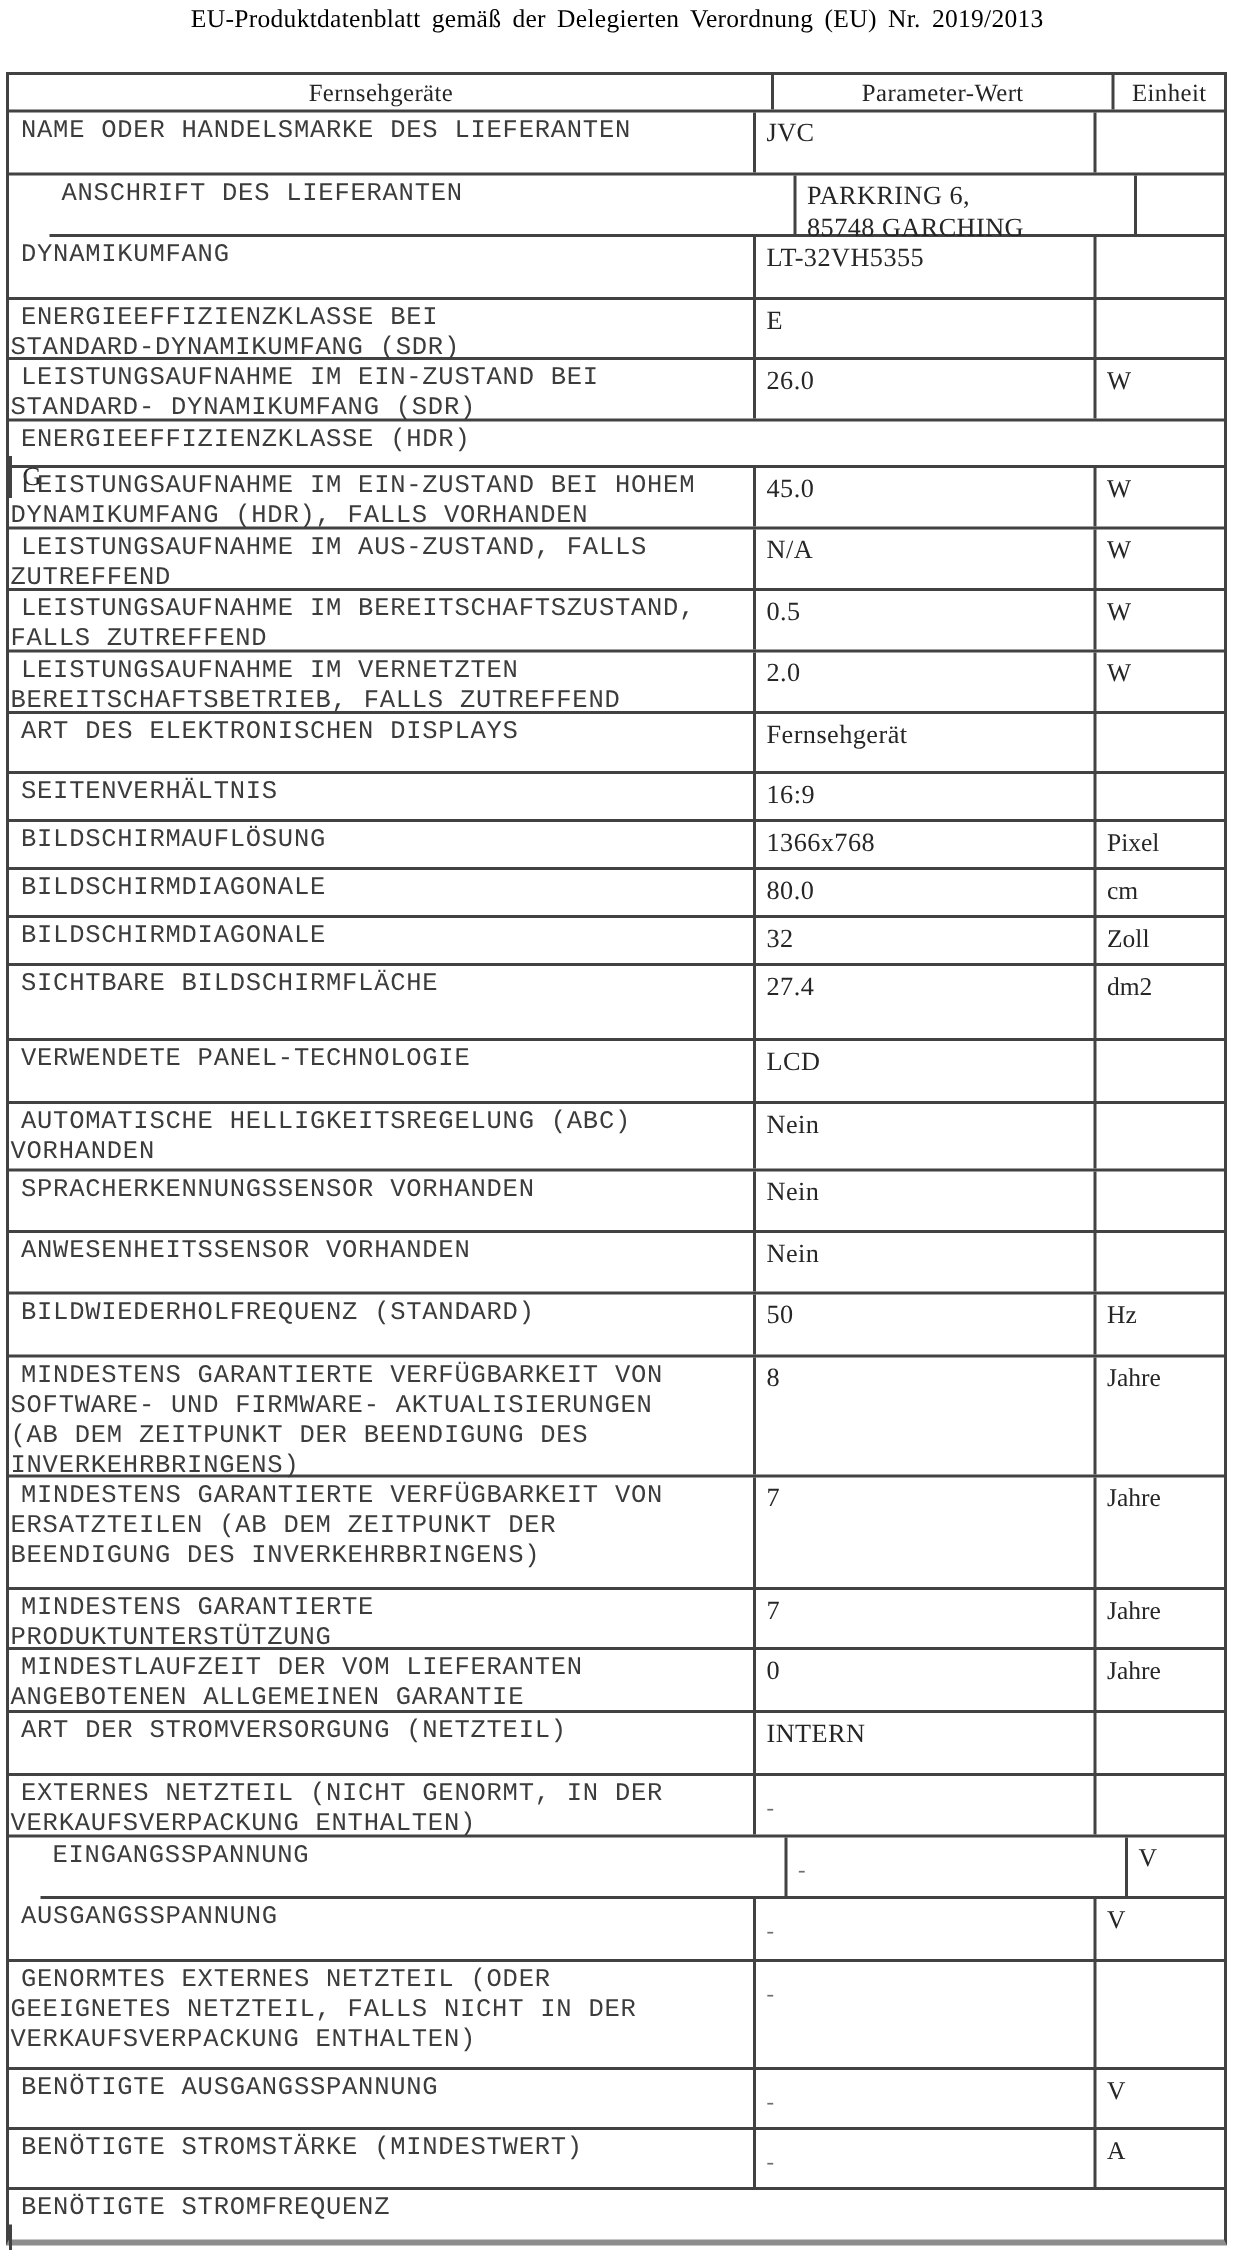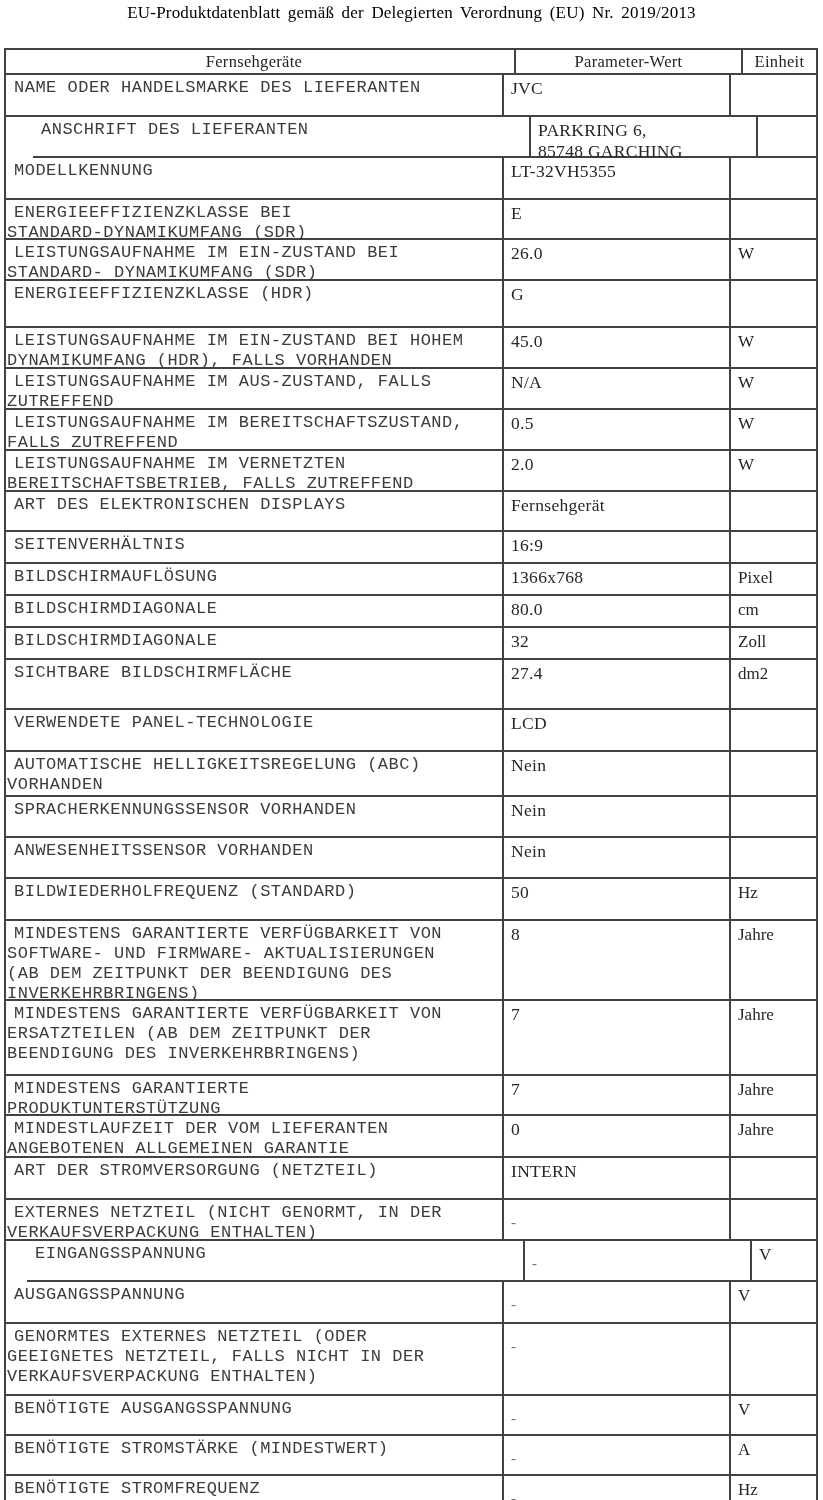--- a/index.html
+++ b/index.html
@@ -62,35 +62,35 @@
         <div class="cell c-label">NAME ODER HANDELSMARKE DES LIEFERANTEN</div>
         <div class="cell c-value">JVC</div>
         <div class="cell c-unit"></div>
       </div>
       <div class="row" style="height: 41px; margin-left: 27px;">
         <div class="cell c-label">ANSCHRIFT DES LIEFERANTEN</div>
         <div class="cell c-value">PARKRING 6,<br>85748 GARCHING</div>
         <div class="cell c-unit"></div>
       </div>
       <div class="row" style="height: 42px;">
-        <div class="cell c-label">MODELLKENNUNG</div>
+        <div class="cell c-label">DYNAMIKUMFANG</div>
         <div class="cell c-value">LT-32VH5355</div>
         <div class="cell c-unit"></div>
       </div>
       <div class="row" style="height: 40px;">
         <div class="cell c-label">ENERGIEEFFIZIENZKLASSE BEI<br>STANDARD-DYNAMIKUMFANG (SDR)</div>
         <div class="cell c-value">E</div>
         <div class="cell c-unit"></div>
       </div>
       <div class="row" style="height: 41px;">
         <div class="cell c-label">LEISTUNGSAUFNAHME IM EIN-ZUSTAND BEI<br>STANDARD- DYNAMIKUMFANG (SDR)</div>
         <div class="cell c-value">26.0</div>
         <div class="cell c-unit">W</div>
       </div>
-      <div class="row" style="height: 47px;">
+      <div class="row" style="height: 31px; flex-direction: column;">
         <div class="cell c-label">ENERGIEEFFIZIENZKLASSE (HDR)</div>
         <div class="cell c-value">G</div>
         <div class="cell c-unit"></div>
       </div>
       <div class="row" style="height: 41px;">
         <div class="cell c-label">LEISTUNGSAUFNAHME IM EIN-ZUSTAND BEI HOHEM<br>DYNAMIKUMFANG (HDR), FALLS VORHANDEN</div>
         <div class="cell c-value">45.0</div>
         <div class="cell c-unit">W</div>
       </div>
       <div class="row" style="height: 41px;">
@@ -211,19 +211,19 @@
       <div class="row" style="height: 40px;">
         <div class="cell c-label">BENÖTIGTE AUSGANGSSPANNUNG</div>
         <div class="cell c-value dash">-</div>
         <div class="cell c-unit">V</div>
       </div>
       <div class="row" style="height: 40px;">
         <div class="cell c-label">BENÖTIGTE STROMSTÄRKE (MINDESTWERT)</div>
         <div class="cell c-value dash">-</div>
         <div class="cell c-unit">A</div>
       </div>
-      <div class="row last" style="height: 33px;">
+      <div class="row last" style="height: 33px; flex-direction: column;">
         <div class="cell c-label">BENÖTIGTE STROMFREQUENZ</div>
         <div class="cell c-value dash">-</div>
         <div class="cell c-unit">Hz</div>
       </div>
     </div>
 </div>
 
 </body></html>

